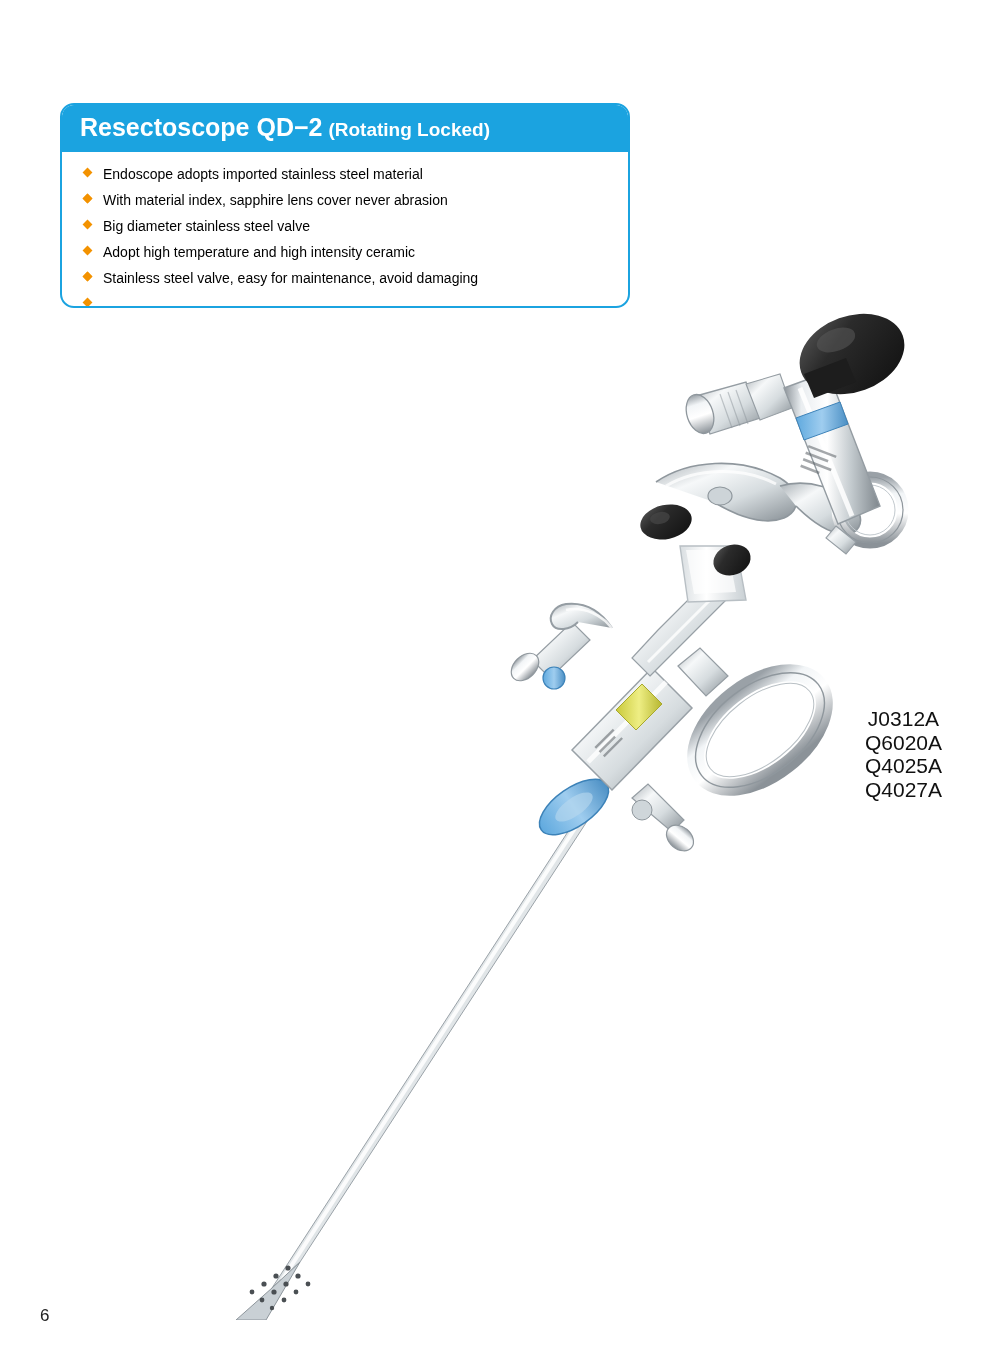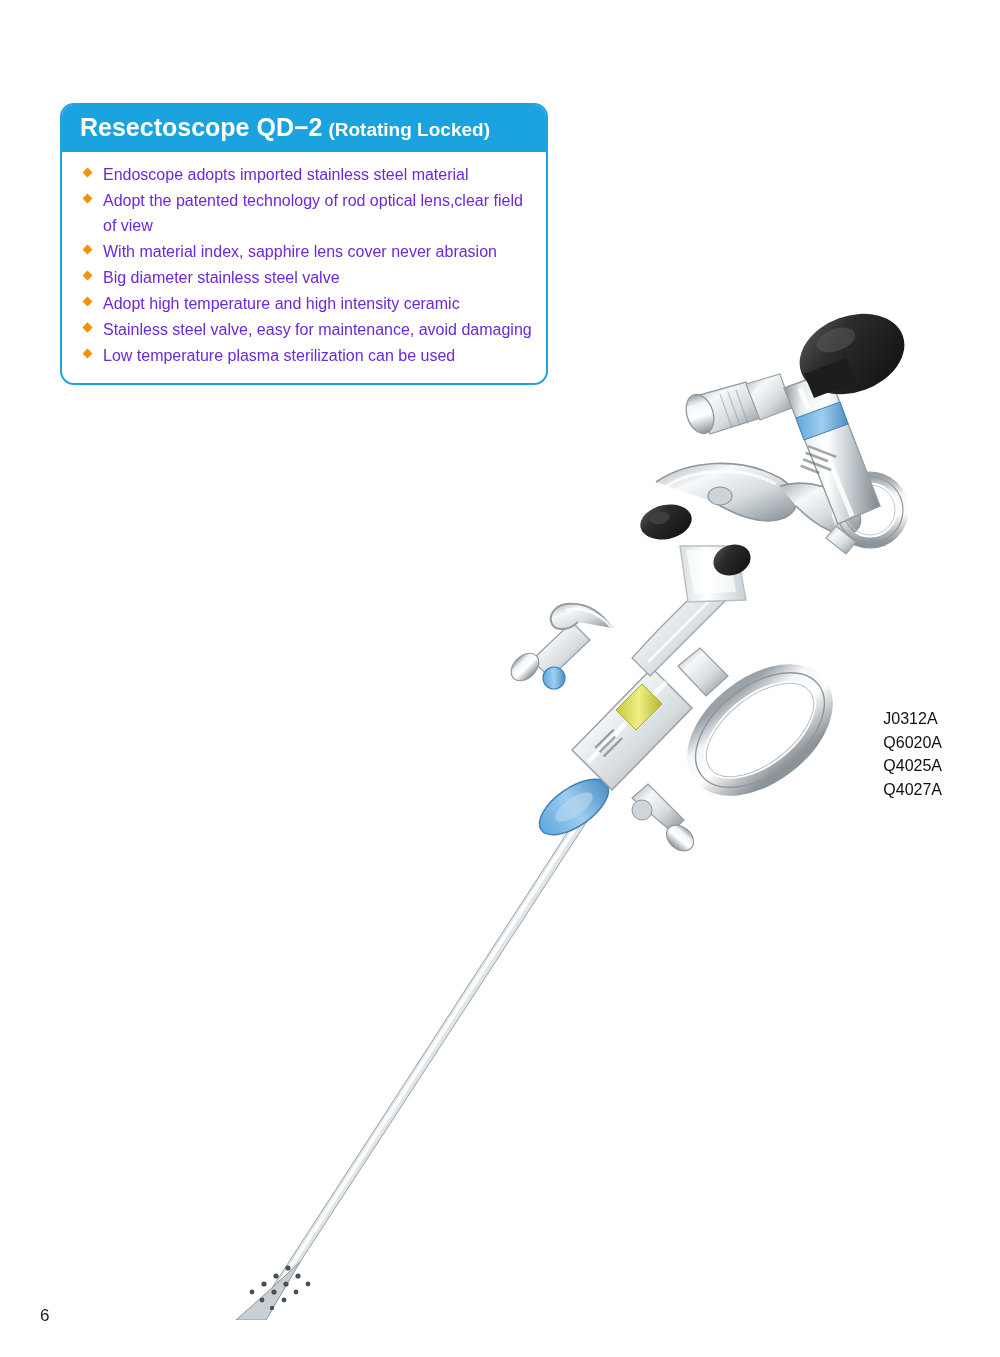--- a/index.html
+++ b/index.html
@@ -13,21 +13,21 @@
     position: relative;
     font-family: "Liberation Sans", sans-serif;
     overflow: hidden;
   }
 
   
   #feature-panel {
     position: absolute;
     left: 60px;
     top: 103px;
-    width: 488px;
+    width: 570px;
     border: 2px solid #1ba3e0;
     border-radius: 14px;
     background: #ffffff;
     box-sizing: border-box;
     overflow: hidden;
   }
   #panel-header {
     background: #1ba3e0;
     color: #ffffff;
     padding: 8px 18px 10px 18px;
@@ -45,42 +45,42 @@
     margin-left: 6px;
   }
   #feature-list {
     list-style: none;
     margin: 0;
     padding: 10px 14px 14px 16px;
   }
   #feature-list li {
     position: relative;
     padding-left: 25px;
-    font-size: 16px;
+    font-size: 14px;
     line-height: 25px;
-    color: #6d28d9;
+    color: #000000;
     margin-bottom: 1px;
   }
   #feature-list li .bullet {
     position: absolute;
     left: 6px;
     top: 7px;
     width: 7px;
     height: 7px;
     background: #f39200;
     transform: rotate(45deg);
   }
 
   
   #product-codes {
     position: absolute;
     right: 58px;
     top: 707px;
-    text-align: left;
-    font-size: 16px;
+    text-align: center;
+    font-size: 21px;
     line-height: 23.5px;
     color: #111111;
   }
 
   
   #page-number {
     position: absolute;
     left: 40px;
     top: 1306px;
     font-size: 17px;
@@ -98,27 +98,27 @@
 </style>
 </head>
 <body>
 
 <div id="feature-panel">
   <div id="panel-header">
     <span class="title-main">Resectoscope QD−2</span><span class="title-sub">(Rotating Locked)</span>
   </div>
   <ul id="feature-list">
     <li><span class="bullet"></span><span>Endoscope adopts imported stainless steel material</span></li>
-    <li><span class="bullet"></span><span>Adopt the patented technology of rod optical lens,clear field of view</span></li>
+    <li><span class="bullet"></span></li>
     <li><span class="bullet"></span><span>With material index, sapphire lens cover never abrasion</span></li>
     <li><span class="bullet"></span><span>Big diameter stainless steel valve</span></li>
     <li><span class="bullet"></span><span>Adopt high temperature and high intensity ceramic</span></li>
     <li><span class="bullet"></span></li>
     <li><span class="bullet"></span><span>Stainless steel valve, easy for maintenance, avoid damaging</span></li>
-    <li><span class="bullet"></span><span>Low temperature plasma sterilization can be used</span></li>
+    <li><span class="bullet"></span></li>
   </ul>
 </div>
 
 <div id="product-photo">
   <svg width="790" height="1010" viewBox="0 0 790 1010" xmlns="http://www.w3.org/2000/svg">
     <defs>
       <linearGradient id="steel" x1="0" y1="0" x2="1" y2="0">
         <stop offset="0%" stop-color="#8d949a"></stop>
         <stop offset="18%" stop-color="#e9edf0"></stop>
         <stop offset="45%" stop-color="#ffffff"></stop>

